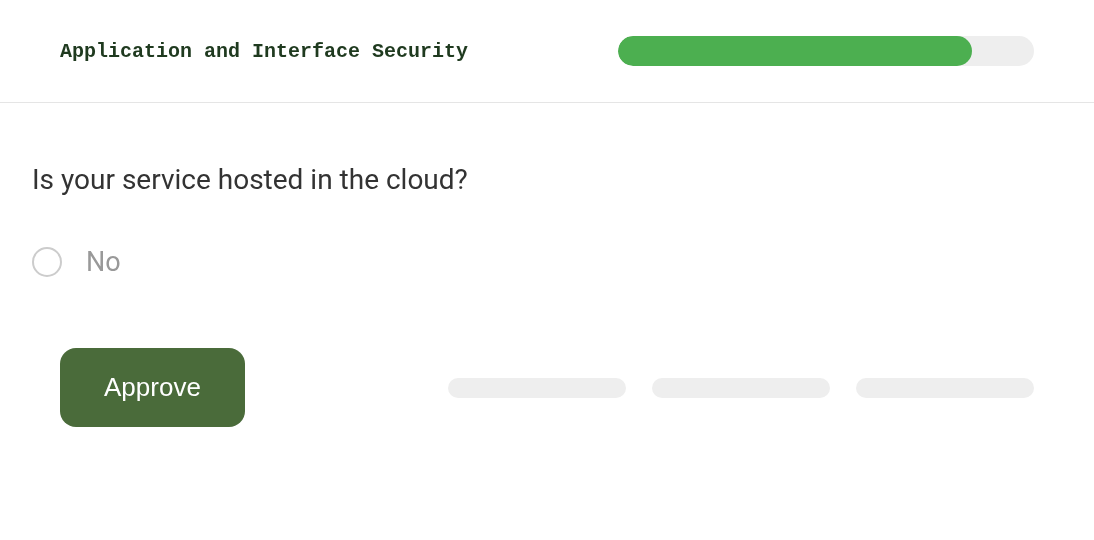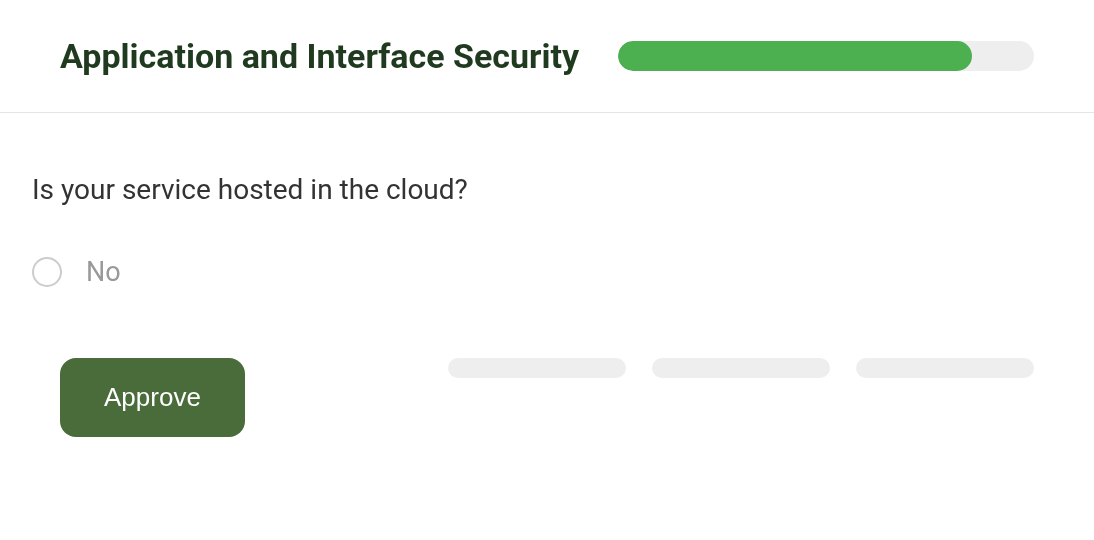--- a/index.html
+++ b/index.html
@@ -15,23 +15,24 @@
       position: relative;
     }
     .header {
       display: flex;
       align-items: center;
       justify-content: space-between;
       padding: 36px 60px 36px 60px;
       border-bottom: 1px solid #e5e5e5;
     }
     .header-title {
-      font-size: 34px;
+      font-size: 20px;
       font-weight: 700;
       color: #1f3a1f;
+      font-family: Liberation Mono, monospace;
     }
     .progress-bar {
       width: 416px;
       height: 30px;
       background: #eeeeee;
       border-radius: 15px;
       overflow: hidden;
       position: relative;
     }
     .progress-fill {
@@ -79,21 +80,21 @@
       height: 18px;
       border-radius: 50%;
       background: #4CAF50;
     }
     .option-label {
       font-size: 27px;
       color: #999999;
     }
     .footer {
       display: flex;
-      align-items: flex-start;
+      align-items: center;
       gap: 26px;
       padding: 0 60px;
     }
     .approve-button {
       background: #4a6b3a;
       color: #ffffff;
       border: none;
       border-radius: 16px;
       padding: 24px 44px;
       font-size: 26px;

